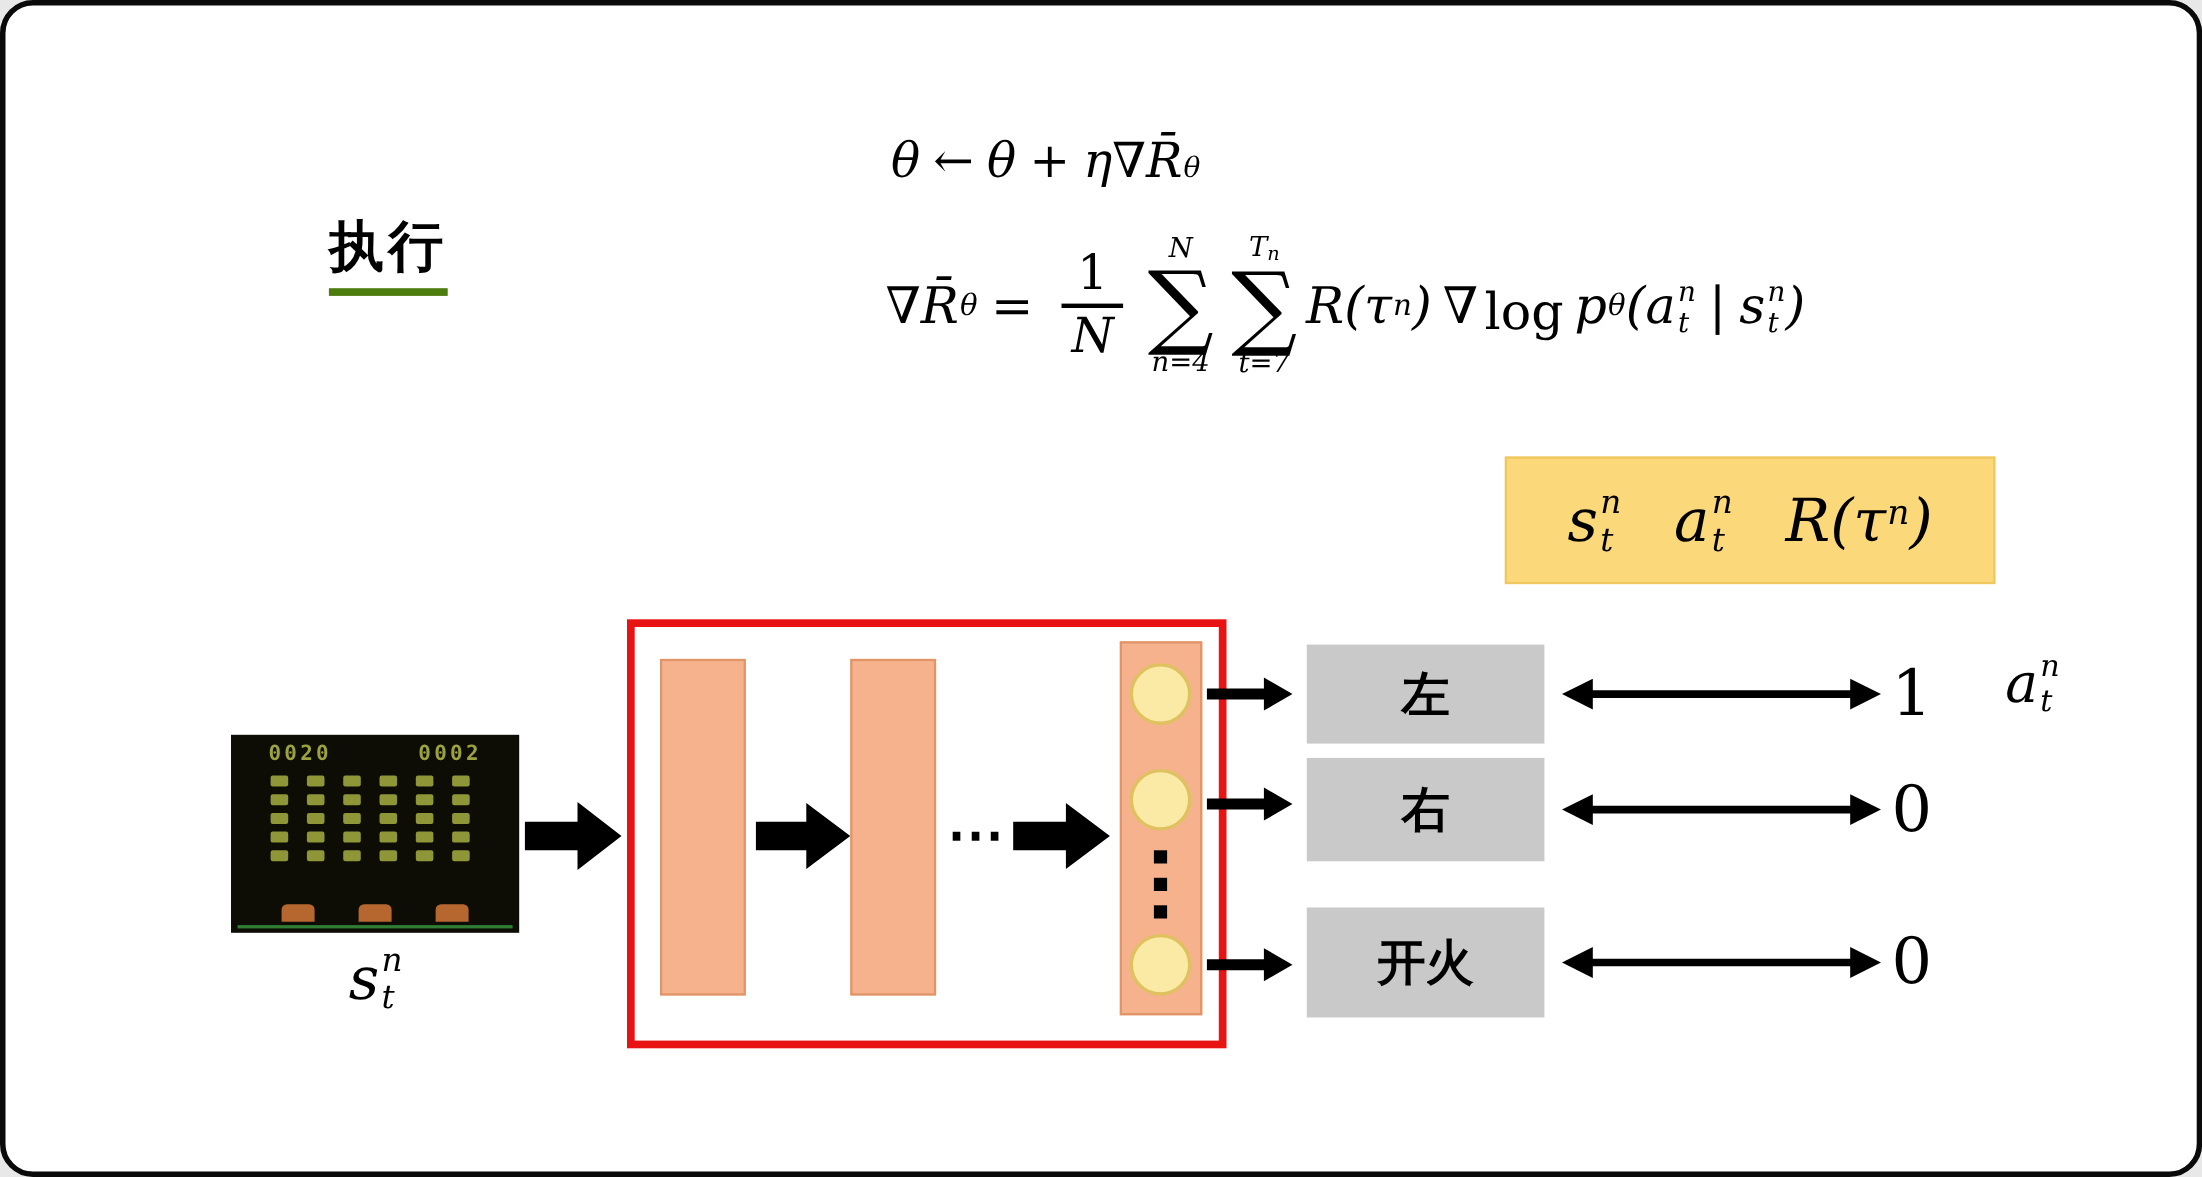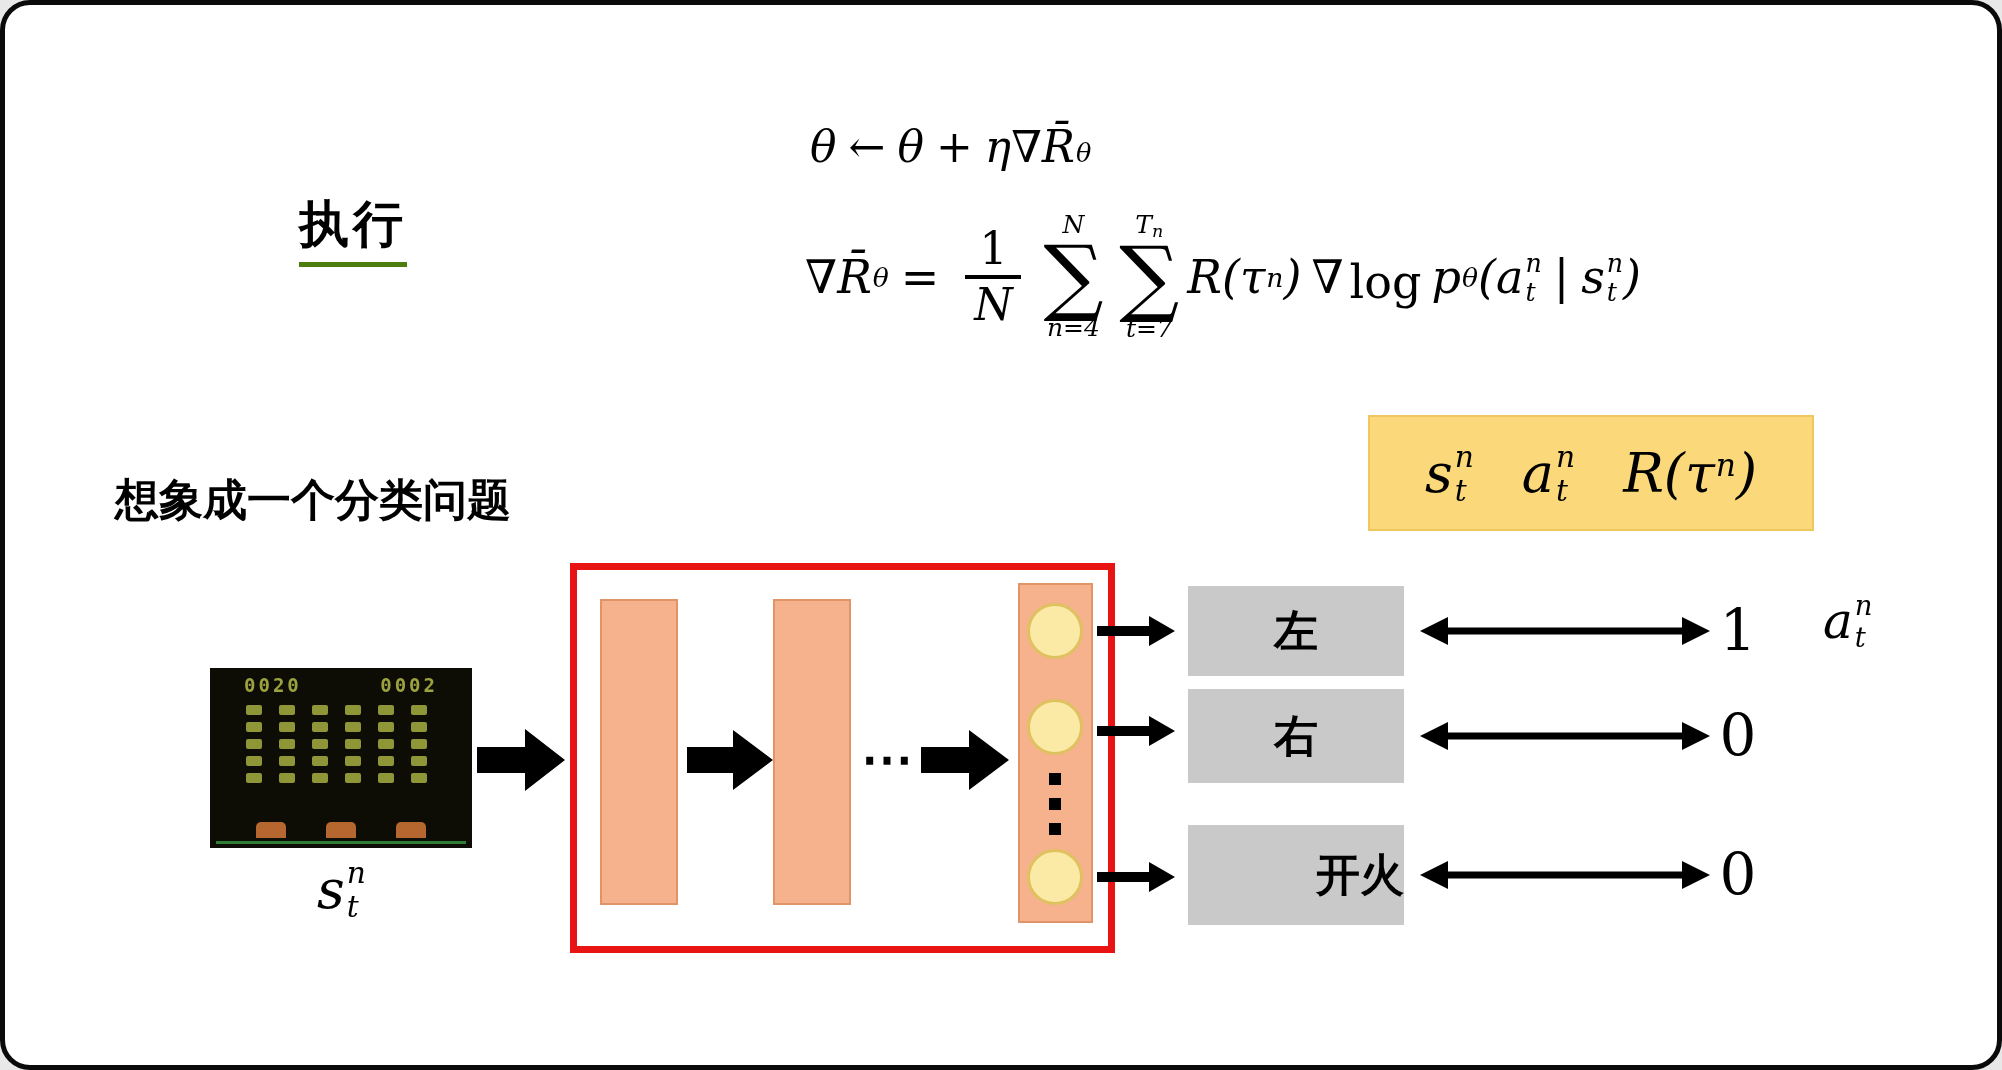--- a/index.html
+++ b/index.html
@@ -6,21 +6,21 @@
   .slide{
     position:relative;width:2002px;height:1070px;background:#ffffff;
     border:5px solid #0a0a0a;border-radius:30px;overflow:hidden;
     font-family:"DejaVu Serif",serif;color:#000;box-sizing:border-box;
   }
   .abs{position:absolute;}
   .cjk{font-family:"Liberation Sans","DejaVu Sans",sans-serif;font-weight:bold;}
   .math{font-family:"DejaVu Serif",serif;font-style:italic;}
   .rm{font-style:normal;}
   
-  .title{left:294px;top:186px;font-size:50px;border-bottom:5px solid #4d7c0f;padding-bottom:4px;letter-spacing:4px;}
+  .title{left:294px;top:186px;font-size:50px;border-bottom:7px solid #4d7c0f;padding-bottom:4px;letter-spacing:4px;}
   .caption{left:110px;top:466px;font-size:44px;}
   
   .f1{left:805px;top:116px;font-size:44px;display:flex;align-items:baseline;}
   .f2{left:800px;top:206px;font-size:46px;display:flex;align-items:center;}
   .op{font-style:normal;margin:0 12px;}
   .sb{font-size:0.58em;font-style:italic;vertical-align:-0.25em;margin-left:1px;}
   .sp{font-size:0.58em;font-style:italic;vertical-align:0.5em;margin-left:1px;}
   .frac{display:inline-flex;flex-direction:column;align-items:center;margin:0 14px;font-size:44px;line-height:1.1;}
   .frac .num{border-bottom:4px solid #000;padding:0 14px 2px;font-style:normal;}
   .frac .den{padding-top:2px;}
@@ -118,21 +118,20 @@
     <span class="ss">
       <span>s</span>
       <span class="sc">
           <span>n</span>
           <span>t</span>
         </span>
     </span>
     <span>)</span>
   </div>
 
-  <div class="abs caption cjk">想象成一个分类问题</div>
 
   <div class="abs highlight math">
     <span class="ss">
       <span>s</span>
       <span class="sc">
           <span>n</span>
           <span>t</span>
         </span>
     </span>
     <span class="ss">
@@ -237,21 +236,21 @@
   <svg class="abs" style="left:1092px;top:854px;" width="80" height="36">
     <polygon points="0,13 52,13 52,3 78,18 52,33 52,23 0,23" fill="#000"></polygon>
   </svg>
 
   <div class="abs action-box cjk" style="top:581px;height:90px;">
     <span>左</span>
   </div>
   <div class="abs action-box cjk" style="top:684px;height:94px;">
     <span>右</span>
   </div>
-  <div class="abs action-box cjk" style="top:820px;height:100px;justify-content:flex-end;">
+  <div class="abs action-box cjk" style="top:820px;height:100px;">
     <span>开火</span>
   </div>
 
   <svg class="abs" style="left:1415px;top:604px;" width="290" height="44">
     <line x1="24" y1="22" x2="266" y2="22" stroke="#000" stroke-width="7"></line>
     <polygon points="0,22 28,8 28,36" fill="#000"></polygon>
     <polygon points="290,22 262,8 262,36" fill="#000"></polygon>
   </svg>
   <svg class="abs" style="left:1415px;top:709px;" width="290" height="44">
     <line x1="24" y1="22" x2="266" y2="22" stroke="#000" stroke-width="7"></line>

